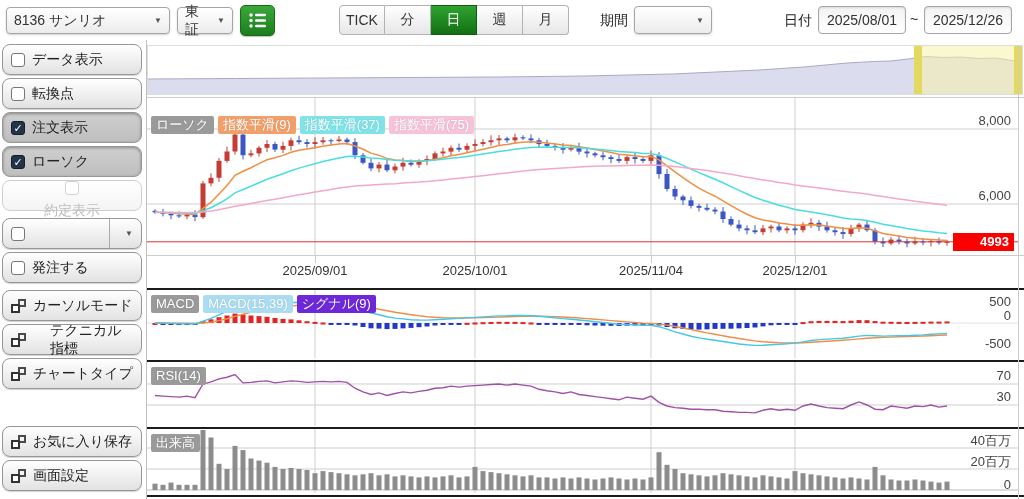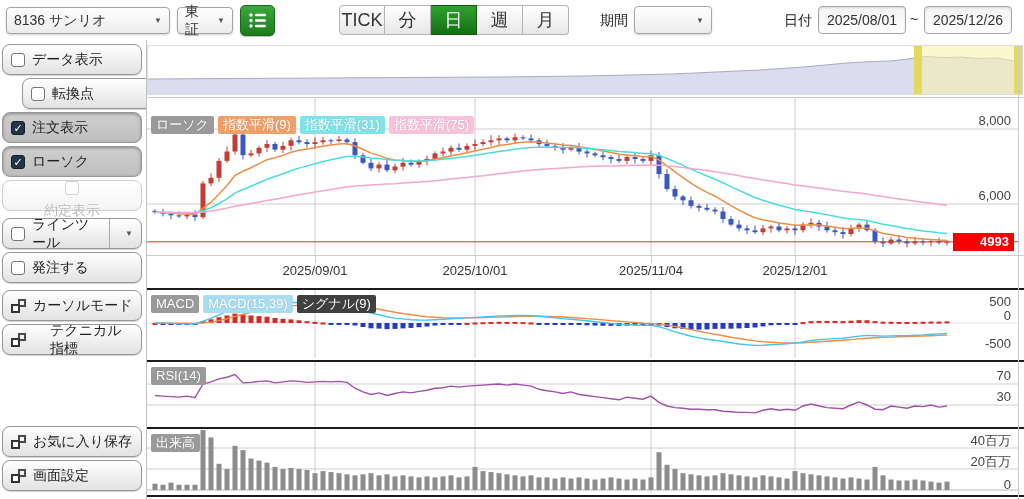--- a/index.html
+++ b/index.html
@@ -10,21 +10,21 @@
   .ctrl{position:absolute;box-sizing:border-box;border:1px solid #a5a5a5;border-radius:4px;
         background:linear-gradient(#ffffff,#ececec);font-size:14px;color:#333;}
   .selbox{display:flex;align-items:center;justify-content:space-between;padding:0 7px;box-shadow:0 1px 2px rgba(0,0,0,.18);}
   .caret{font-size:8px;color:#555;margin-left:6px;}
   .lbl{position:absolute;font-size:14px;color:#222;}
   .greenbtn{position:absolute;box-sizing:border-box;border:1px solid #176a17;border-radius:5px;
         background:linear-gradient(#3aa83a,#1d7d1d);display:flex;align-items:center;justify-content:center;
         box-shadow:0 1px 1px rgba(0,0,0,.25);}
   .seg{position:absolute;display:flex;}
   .seg .segbtn{box-sizing:border-box;width:46px;height:30px;border:1px solid #b3b3b3;border-left-width:0;
-        background:linear-gradient(#ffffff,#e7e7e7);font-size:18px;color:#333;display:flex;align-items:center;justify-content:center;}
+        background:linear-gradient(#ffffff,#e7e7e7);font-size:14px;color:#333;display:flex;align-items:center;justify-content:center;}
   .seg .segbtn:first-child{border-left-width:1px;border-radius:4px 0 0 4px;}
   .seg .segbtn:last-child{border-radius:0 4px 4px 0;}
   .seg .on{background:linear-gradient(#2fa32f,#136f13);color:#fff;border-color:#115c11;}
   .datebox{text-align:center;line-height:26px;background:linear-gradient(#f3f3f3,#ffffff);box-shadow:inset 0 1px 2px rgba(0,0,0,.12);}
   
   .sidebar{position:absolute;left:0;top:42px;width:145px;height:457px;}
   .sbtn{position:absolute;left:2px;width:140px;height:31px;box-sizing:border-box;border:1px solid #979797;
         border-radius:8px;background:linear-gradient(#ffffff,#e2e2e2);box-shadow:0 1px 1px rgba(0,0,0,.18);
         display:flex;align-items:center;padding:0 8px;gap:7px;font-size:14px;color:#222;cursor:pointer;}
   .sbtn.pressed{background:linear-gradient(#cecece,#bfbfbf);box-shadow:inset 0 1px 3px rgba(0,0,0,.35);}
@@ -99,39 +99,38 @@
   <div class="ctrl datebox" style="left:818px;top:6px;width:88px;height:28px;">2025/08/01</div>
   <span class="lbl" style="left:910px;top:11px;">~</span>
   <div class="ctrl datebox" style="left:924px;top:6px;width:88px;height:28px;">2025/12/26</div>
 </div>
 
 <div class="sidebar" id="sidebar">
     <div class="sbtn" style="top: 2px;">
       <span class="cb"></span>
       <span>データ表示</span>
     </div>
-    <div class="sbtn" style="top: 36px; margin-left: 20px;">
+    <div class="sbtn" style="top: 36px;">
       <span class="cb"></span>
       <span>転換点</span>
     </div>
     <div class="sbtn pressed" style="top: 70px;">
       <span class="cb checked">✓</span>
       <span>注文表示</span>
     </div>
     <div class="sbtn pressed" style="top: 104px;">
       <span class="cb checked">✓</span>
       <span>ローソク</span>
     </div>
     <div class="sbtn disabled" style="top: 138px;">
       <span class="cb"></span>
       <span>約定表示</span>
     </div>
     <div class="sbtn" style="top: 176px;">
       <span class="cb"></span>
-      <span>ラインツール</span>
       <span class="ddsec">
         <span class="caret">▼</span>
       </span>
     </div>
     <div class="sbtn" style="top: 210px;">
       <span class="cb"></span>
       <span>発注する</span>
     </div>
     <div class="sbtn" style="top: 248px;">
       <span class="winicon">
@@ -139,20 +138,27 @@
         <span class="w1"></span>
       </span>
       <span>カーソルモード</span>
     </div>
     <div class="sbtn" style="top: 282px; gap: 24px;">
       <span class="winicon">
         <span class="w2"></span>
         <span class="w1"></span>
       </span>
       <span>テクニカル指標</span>
+    </div>
+    <div class="sbtn" style="top: 316px;">
+      <span class="winicon">
+        <span class="w2"></span>
+        <span class="w1"></span>
+      </span>
+      <span>チャートタイプ</span>
     </div>
     <div class="sbtn" style="top: 384px;">
       <span class="winicon">
         <span class="w2"></span>
         <span class="w1"></span>
       </span>
       <span>お気に入り保存</span>
     </div>
     <div class="sbtn" style="top: 418px;">
       <span class="winicon">
@@ -383,21 +389,21 @@
         <polyline points="8,114.3 16,114.4 24,114.6 32,115.0 40,115.1 48,115.5 56,112.7 64,109.7 72,105.5 80,100.8 88,94.9 96,91.5 104,88.2 112,84.7 120,81.2 128,78.5 136,75.7 144,72.7 152,70.1 160,67.9 168,65.7 176,63.6 184,61.7 192,59.9 200,58.5 208,58.3 216,58.9 224,60.0 232,60.6 240,61.6 248,62.3 256,62.5 264,62.9 272,62.9 280,62.7 288,62.0 296,61.3 304,60.2 312,59.4 320,58.4 328,57.3 336,56.1 344,54.8 352,53.5 360,52.5 368,51.3 376,50.3 384,49.5 392,49.2 400,49.1 408,49.2 416,49.4 424,49.4 432,49.8 440,50.3 448,50.9 456,51.7 464,52.5 472,53.5 480,54.0 488,54.6 496,55.4 504,55.5 512,57.4 520,60.5 528,63.9 536,67.4 544,71.1 552,74.6 560,78.0 568,81.2 576,84.8 584,88.6 592,92.4 600,96.0 608,99.5 616,102.3 624,104.7 632,107.2 640,109.3 648,111.4 656,112.8 664,113.9 672,115.2 680,116.7 688,118.3 696,119.9 704,120.9 712,121.4 720,122.4 728,124.3 736,126.2 744,127.6 752,129.1 760,130.5 768,131.7 776,132.9 784,133.8 792,134.8 800,135.6" fill="none" stroke="#4adddd" stroke-width="1.5"></polyline>
         <polyline points="8,114.2 16,114.3 24,114.4 32,114.5 40,114.5 48,114.6 56,113.9 64,113.0 72,111.7 80,110.1 88,108.2 96,106.9 104,105.5 112,104.0 120,102.5 128,101.2 136,99.8 144,98.3 152,96.8 160,95.5 168,94.1 176,92.8 184,91.5 192,90.1 200,88.9 208,88.1 216,87.5 224,87.0 232,86.5 240,86.1 248,85.7 256,85.1 264,84.6 272,84.1 280,83.4 288,82.7 296,81.9 304,81.1 312,80.3 320,79.5 328,78.6 336,77.7 344,76.7 352,75.8 360,74.9 368,74.0 376,73.1 384,72.3 392,71.6 400,71.0 408,70.4 416,69.9 424,69.4 432,69.0 440,68.6 448,68.3 456,68.1 464,67.9 472,67.7 480,67.5 488,67.3 496,67.2 504,67.0 512,67.2 520,67.8 528,68.6 536,69.5 544,70.5 552,71.6 560,72.6 568,73.7 576,74.9 584,76.3 592,77.7 600,79.2 608,80.6 616,81.9 624,83.1 632,84.4 640,85.6 648,86.9 656,87.9 664,88.9 672,89.9 680,91.0 688,92.2 696,93.3 704,94.3 712,95.1 720,96.1 728,97.4 736,98.6 744,99.8 752,100.9 760,102.1 768,103.2 776,104.3 784,105.3 792,106.3 800,107.3" fill="none" stroke="#f2a8cb" stroke-width="1.5"></polyline>
         <line x1="0" y1="143.8" x2="871" y2="143.8" stroke="#dd3333" stroke-width="1"></line>
         <text x="864" y="27" text-anchor="end" font-size="13" fill="#444" font-family="Liberation Sans, sans-serif">8,000</text>
         <text x="864" y="102" text-anchor="end" font-size="13" fill="#444" font-family="Liberation Sans, sans-serif">6,000</text>
       </svg>
       <div class="pricetag" style="left: 806px; top: 135px;">4993</div>
       <div class="chiprow" style="top: 18px;">
         <span class="chip" style="background:#9a9a9a">ローソク</span>
         <span class="chip" style="background:#f2a06a">指数平滑(9)</span>
-        <span class="chip" style="background:#7fe3e8">指数平滑(31)</span>
+        <span class="chip" style="background:#7fe3e8">指数平滑(37)</span>
         <span class="chip" style="background:#f6c3da">指数平滑(75)</span>
       </div>
     </div>
   <div class="xlabels" id="xlabels">
       <div class="xtick" style="left:168px"></div>
       <div class="xlab" style="left:168px">2025/09/01</div>
       <div class="xtick" style="left:328px"></div>
       <div class="xlab" style="left:328px">2025/10/01</div>
       <div class="xtick" style="left:504px"></div>
       <div class="xlab" style="left:504px">2025/11/04</div>
@@ -513,21 +519,21 @@
         <rect x="797.5" y="31.4" width="5" height="2.0" fill="#e02525"></rect>
         <polyline points="8,33.0 16,33.0 24,33.1 32,33.2 40,33.3 48,33.4 56,33.0 64,32.1 72,30.6 80,28.7 88,26.4 96,24.3 104,22.4 112,20.7 120,19.1 128,17.8 136,16.8 144,15.9 152,15.3 160,14.8 168,14.5 176,14.4 184,14.4 192,14.5 200,14.8 208,15.4 216,16.4 224,17.7 232,19.2 240,20.7 248,22.2 256,23.5 264,24.7 272,25.8 280,26.7 288,27.3 296,27.7 304,27.9 312,28.0 320,27.9 328,27.8 336,27.6 344,27.4 352,27.1 360,26.8 368,26.6 376,26.3 384,26.2 392,26.2 400,26.4 408,26.6 416,27.0 424,27.5 432,28.0 440,28.6 448,29.2 456,29.9 464,30.6 472,31.3 480,31.9 488,32.5 496,33.1 504,33.5 512,34.1 520,35.1 528,36.5 536,38.0 544,39.6 552,41.3 560,42.9 568,44.3 576,45.8 584,47.2 592,48.5 600,49.8 608,50.9 616,51.8 624,52.3 632,52.7 640,52.9 648,53.0 656,52.7 664,52.3 672,51.8 680,51.2 688,50.7 696,50.2 704,49.6 712,48.9 720,48.2 728,47.7 736,47.4 744,47.1 752,46.8 760,46.6 768,46.3 776,46.0 784,45.7 792,45.3 800,45.0" fill="none" stroke="#ef8e45" stroke-width="1.4"></polyline>
         <polyline points="8,33.0 16,33.1 24,33.4 32,33.7 40,33.7 48,34.0 56,31.1 64,28.4 72,24.8 80,21.2 88,17.0 96,15.8 104,14.8 112,13.8 120,12.9 128,12.9 136,12.7 144,12.4 152,12.5 160,13.0 168,13.5 176,13.9 184,14.5 192,15.0 200,15.9 208,17.9 216,20.4 224,23.0 232,24.8 240,26.8 248,28.1 256,28.9 264,29.7 272,30.0 280,30.1 288,29.7 296,29.3 304,28.7 312,28.4 320,27.9 328,27.4 336,26.9 344,26.4 352,25.9 360,25.8 368,25.5 376,25.4 384,25.7 392,26.3 400,27.0 408,27.8 416,28.6 424,29.2 432,30.0 440,30.8 448,31.7 456,32.5 464,33.4 472,34.2 480,34.5 488,34.9 496,35.3 504,35.2 512,36.7 520,39.2 528,41.8 536,44.0 544,46.2 552,47.9 560,49.2 568,50.2 576,51.5 584,52.8 592,54.0 600,54.8 608,55.4 616,55.2 624,54.7 632,54.3 640,53.7 648,53.1 656,51.9 664,50.5 672,49.6 680,49.1 688,48.6 696,48.3 704,47.3 712,46.1 720,45.4 728,45.8 736,46.1 744,45.9 752,45.7 760,45.6 768,45.2 776,44.9 784,44.3 792,43.9 800,43.4" fill="none" stroke="#45c5e8" stroke-width="1.4"></polyline>
         <text x="864" y="15.75" text-anchor="end" font-size="13" fill="#444" font-family="Liberation Sans, sans-serif">500</text>
         <text x="864" y="30" text-anchor="end" font-size="13" fill="#444" font-family="Liberation Sans, sans-serif">0</text>
         <text x="864" y="58.25" text-anchor="end" font-size="13" fill="#444" font-family="Liberation Sans, sans-serif">-500</text>
       </svg>
       <div class="chiprow" style="top: 5px; border-radius: 8px;">
         <span class="chip" style="background:#9a9a9a">MACD</span>
         <span class="chip" style="background:#aadcf2">MACD(15,39)</span>
-        <span class="chip" style="background:#404040">シグナル(9)</span>
+        <span class="chip" style="background:#6d28d9">シグナル(9)</span>
       </div>
     </div>
   <div class="panel rsipanel" id="rsipanel">
       <svg width="878" height="64">
         <line x1="0" y1="22" x2="871" y2="22" stroke="#cfcfcf"></line>
         <line x1="0" y1="43" x2="871" y2="43" stroke="#cfcfcf"></line>
         <line x1="168" y1="0" x2="168" y2="64" stroke="#cfcfcf" stroke-width="1"></line>
         <line x1="328" y1="0" x2="328" y2="64" stroke="#cfcfcf" stroke-width="1"></line>
         <line x1="504" y1="0" x2="504" y2="64" stroke="#cfcfcf" stroke-width="1"></line>
         <line x1="648" y1="0" x2="648" y2="64" stroke="#cfcfcf" stroke-width="1"></line>

